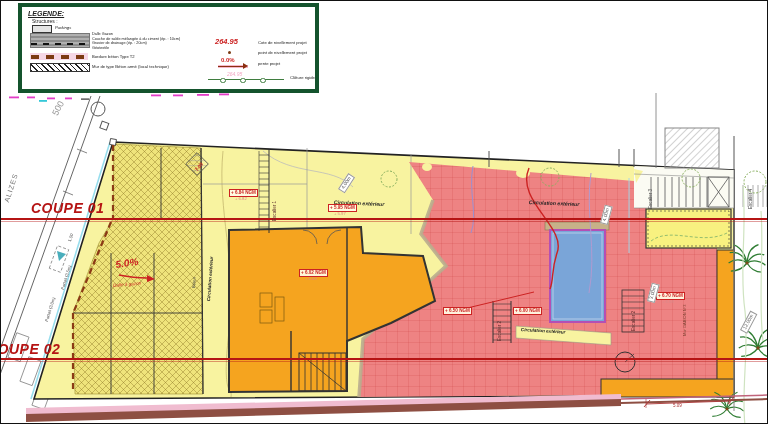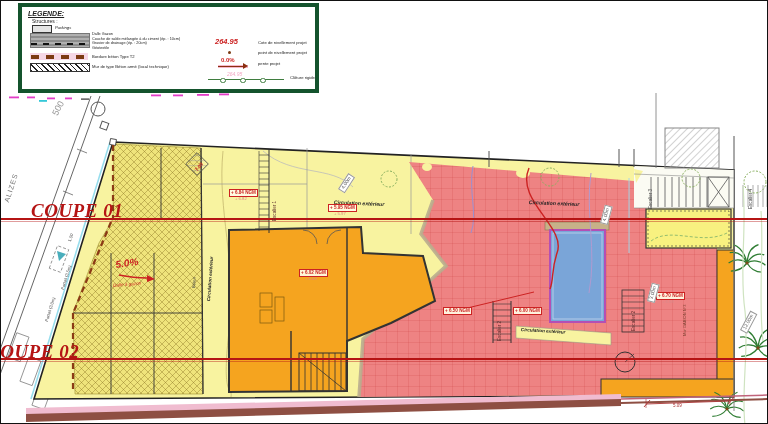--- a/index.html
+++ b/index.html
@@ -1,20 +1,20 @@
 <!DOCTYPE html>
 <html><head>
 <meta charset="utf-8">
 <style>
   html,body{margin:0;padding:0;background:#e8e8e8;}
   #stage{position:relative;width:768px;height:424px;background:#ffffff;overflow:hidden;
          border:1px solid #111;box-sizing:border-box;font-family:"Liberation Sans",sans-serif;}
   #drawing{position:absolute;left:0;top:0;}
   .lbl{position:absolute;white-space:nowrap;line-height:1;transform-origin:0 0;z-index:5;}
-  .coupe{color:#b51414;font-weight:bold;font-style:italic;font-size:19px;letter-spacing:.5px;font-family:Liberation Serif, serif;}
+  .coupe{color:#b51414;font-weight:bold;font-style:italic;font-size:14px;letter-spacing:.5px;}
   .ngm{border:1px solid #c22;color:#c22;background:rgba(255,252,230,.92);font-weight:bold;
        font-size:4.6px;padding:0 1px;line-height:6px;}
   .sub{color:#d98a8a;font-size:4.2px;}
   .circ{font-style:italic;font-weight:bold;font-size:5.2px;color:#222;}
   .esc{font-size:4.6px;color:#5a2a2a;}
   .dimbox{background:#fff;border:1px solid #999;color:#555;font-size:4.8px;padding:0 2px;line-height:6px;}
   .tiny{font-size:4.2px;color:#444;}
   
   #legend{position:absolute;left:17px;top:2px;width:293px;height:82px;background:#fff;
           border:4px solid #14532d;z-index:10;}

